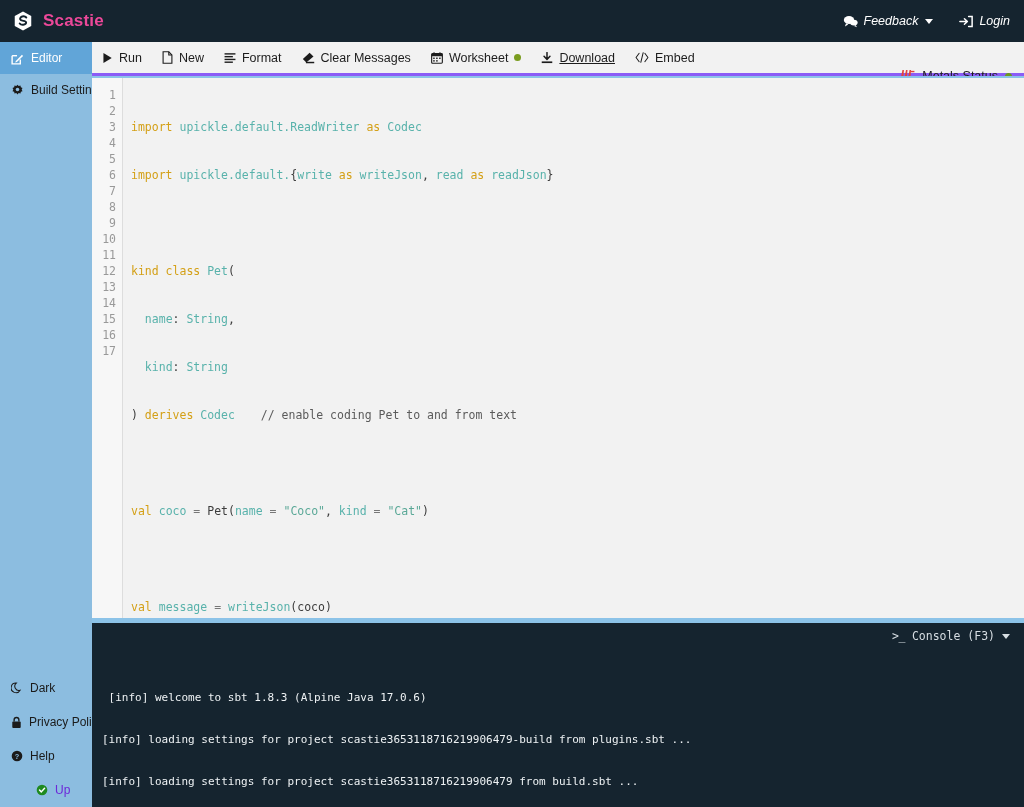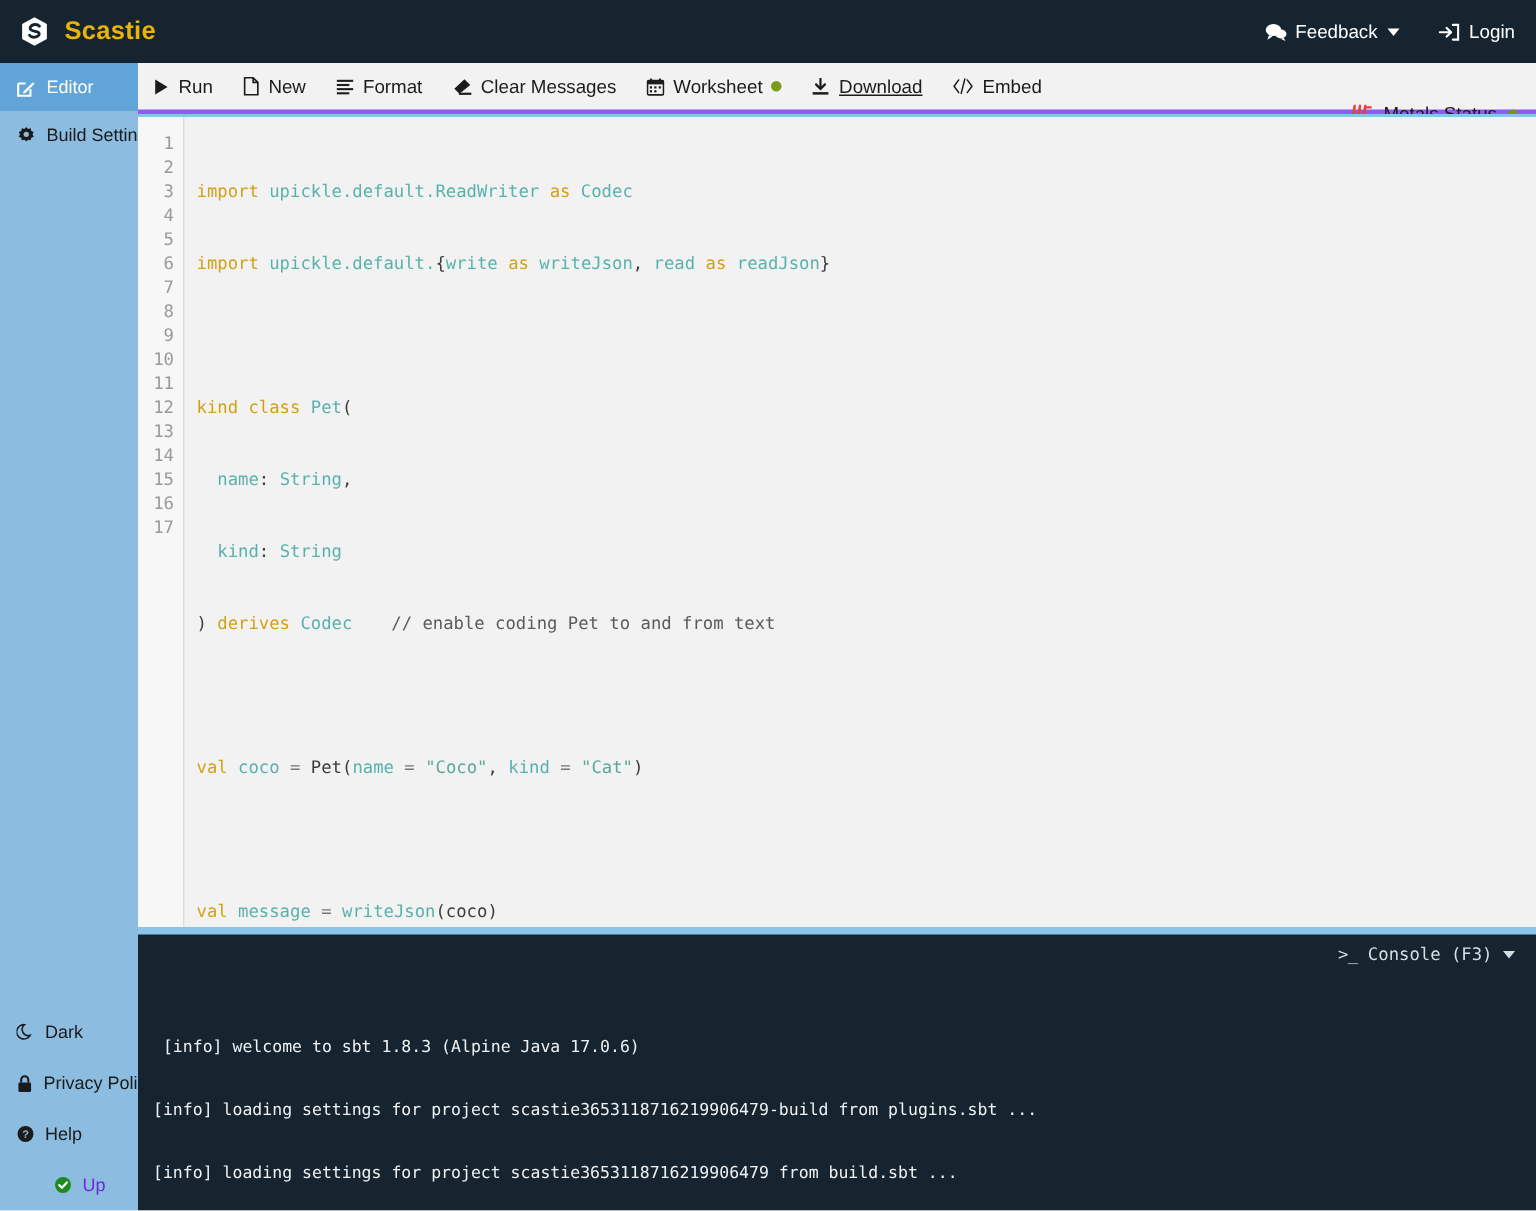--- a/index.html
+++ b/index.html
@@ -17,24 +17,24 @@
   .topbar {
     height: 42px; flex: 0 0 42px;
     background: #15242f;
     display: flex; align-items: center;
     padding: 0 14px 0 12px;
     color: #ffffff;
   }
   .brand { display: flex; align-items: center; gap: 9px; }
   .brand-logo { width: 22px; height: 22px; display: block; }
   .brand-name {
-    font-size: 17px; font-weight: bold; letter-spacing: .2px; color: #eab308;
+    font-size: 17px; font-weight: bold; letter-spacing: .2px; color: #ec4899;
   }
   .topbar-spacer { flex: 1 1 auto; }
-  .topbar-actions { display: flex; align-items: flex-start; gap: 26px; }
+  .topbar-actions { display: flex; align-items: flex-start; gap: 26px; font-style: italic; }
   .topbar-item {
     display: flex; align-items: center; gap: 6px;
     font-size: 12.5px; color: #ffffff; cursor: pointer; white-space: nowrap;
   }
   .topbar-item svg { display: block; }
   .caret-dn {
     width: 0; height: 0; margin-left: 1px;
     border-left: 4px solid transparent; border-right: 4px solid transparent;
     border-top: 5px solid #ffffff;
   }

